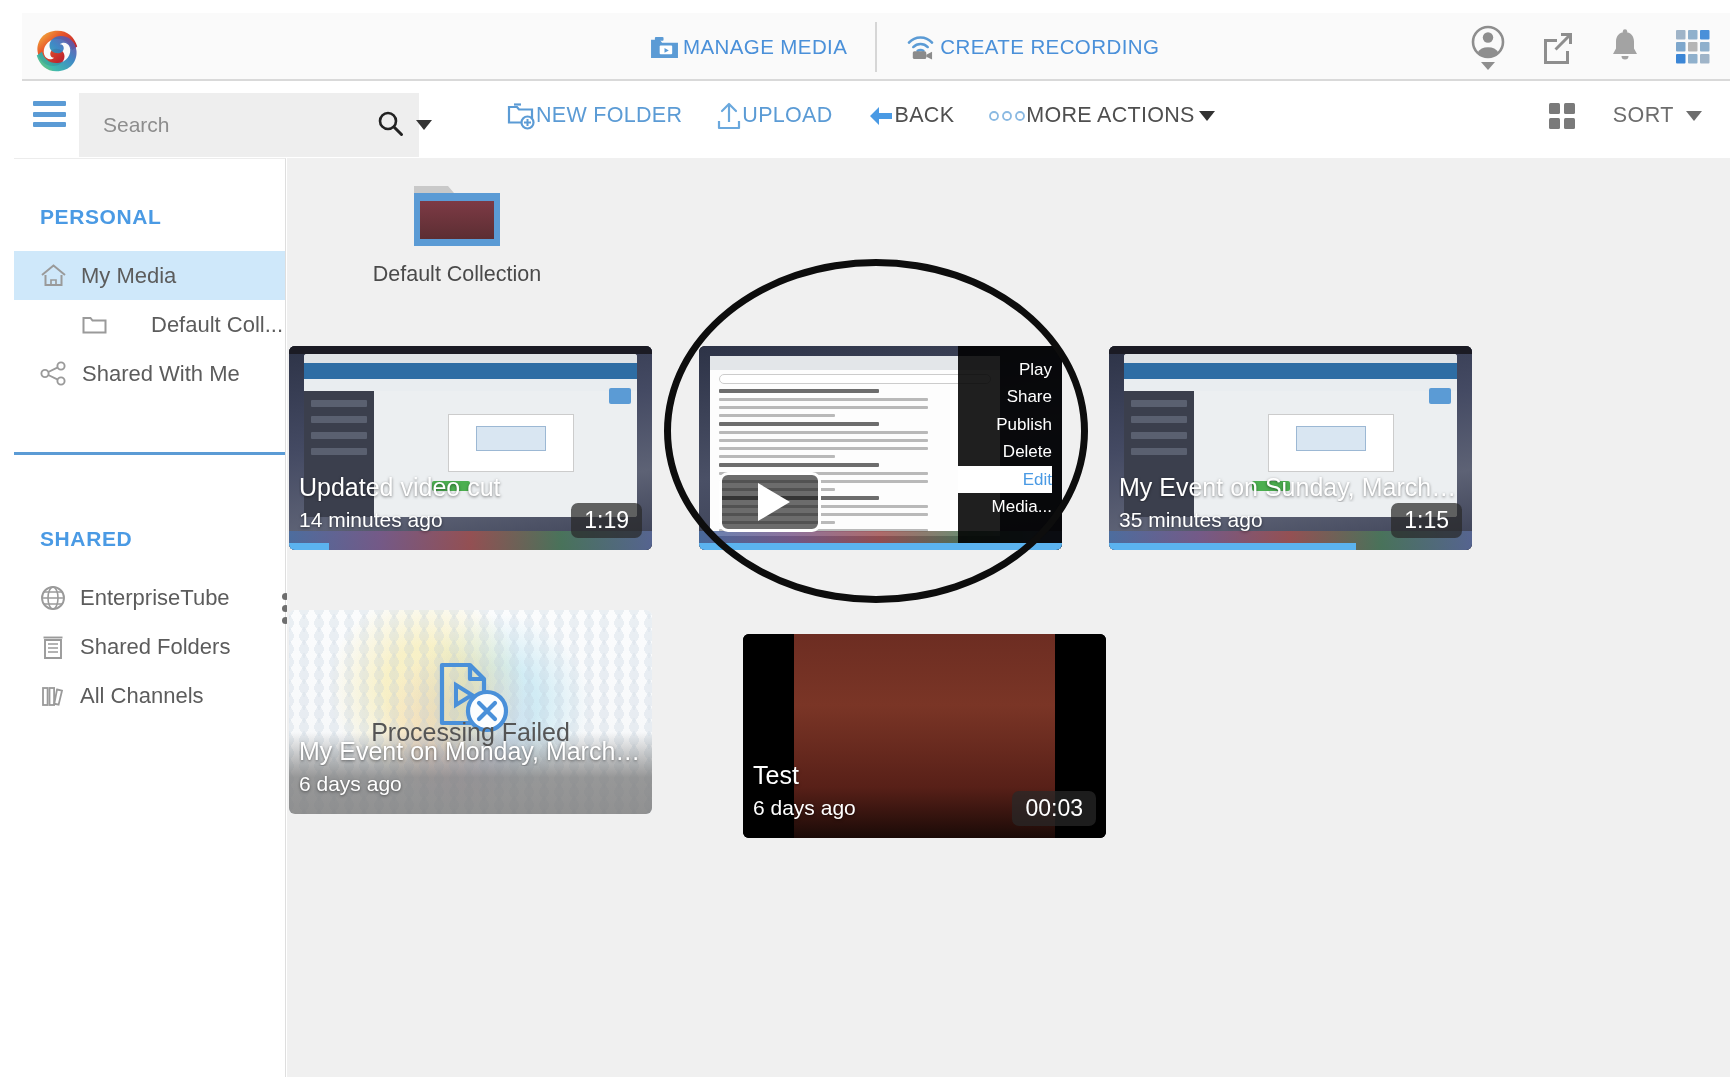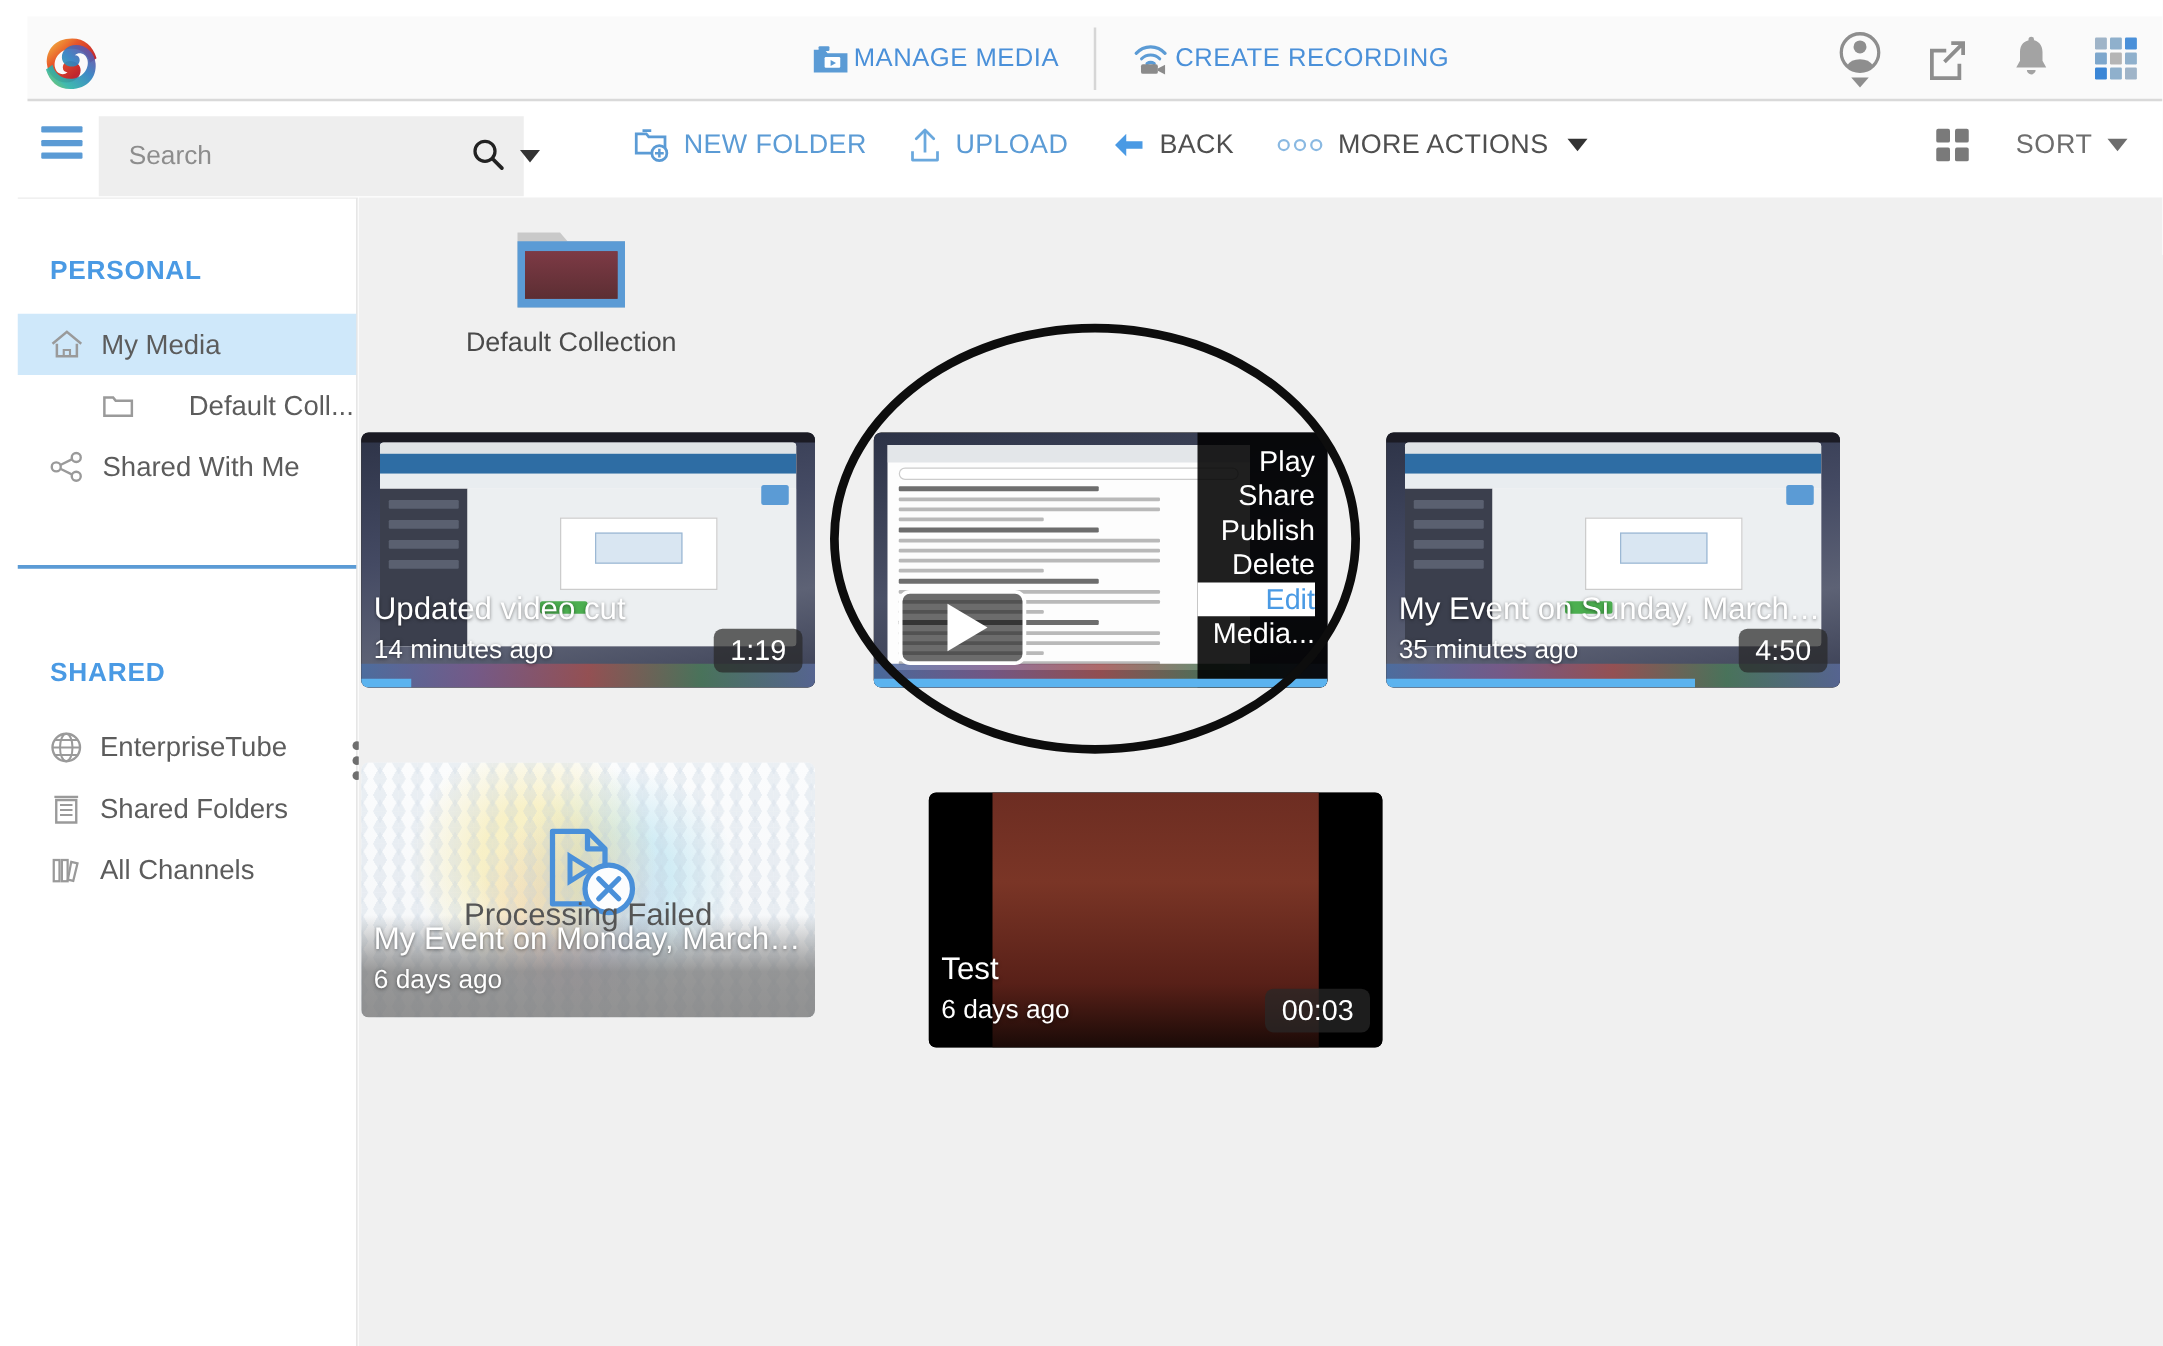--- a/index.html
+++ b/index.html
@@ -84,21 +84,21 @@
     width: 0; height: 0;
     border-left: 8px solid transparent; border-right: 8px solid transparent;
     border-top: 10px solid #333; cursor: pointer; margin-left: 4px;
   }
 
   .toolbar-actions {
     position: absolute; left: 490px; top: 0; height: 65px;
     display: flex; align-items: center; gap: 0px;
   }
   .tb-btn {
-    display: flex; align-items: center; gap: 11px;
+    display: flex; align-items: center; 
     font-size: 21.5px; letter-spacing: 0.3px;
     cursor: pointer; padding: 0 17px;
   }
   .tb-blue { color: #5b9bd5; }
   .tb-dark { color: #4f4f4f; }
 
   .toolbar-right {
     position: absolute; right: 28px; top: 0; height: 65px;
     display: flex; align-items: center; gap: 38px;
   }
@@ -278,21 +278,21 @@
     margin-left: 8px;
   }
 
   
   .ctx-menu {
     position:absolute; right:0; top:0;
     width:104px; height:100%;
     background: rgba(0,0,0,0.88);
     color:#fff; text-align:right;
     padding: 10px 10px 0 0;
-    font-size: 23px; line-height: 25.4px;
+    font-size: 17px; line-height: 25.4px;
   }
   .ctx-item { padding: 1px 0; cursor:pointer; }
   .ctx-item.sel { background:#ffffff; color:#4a9ae4; }
 
   
   .annot-circle {
     position:absolute;
     left: 664px; top: 259px;
     width: 424px; height: 344px;
     border: 7px solid #0d0d0d;
@@ -652,21 +652,21 @@
                 </div>
               <div class="mock-green"></div>
             </div>
           </div>
           <div class="mock-tagblue"></div>
         </div>
         <div class="mock-dock"></div>
       </div>
       <div class="tile-title">My Event on Sunday, March 22, ...</div>
       <div class="tile-sub">35 minutes ago</div>
-      <div class="tile-dur">4:50</div>
+      <div class="tile-dur">1:15</div>
       <div class="tile-progress" style="width:68%;"></div>
     </div>
 
     <div class="tile failed-tile" style="left:2px; top:452px;">
       <div class="failed-bg">
         <div class="failed-tri"></div>
       </div>
       <svg class="failed-icon" width="86" height="82" viewBox="0 0 86 82">
         <path d="M14 6 h28 l14 14 v44 h-42 Z" fill="none" stroke="#4a90d9" stroke-width="4.2" stroke-linejoin="round"></path>
         <path d="M42 6 v14 h14" fill="none" stroke="#4a90d9" stroke-width="4.2" stroke-linejoin="round"></path>

